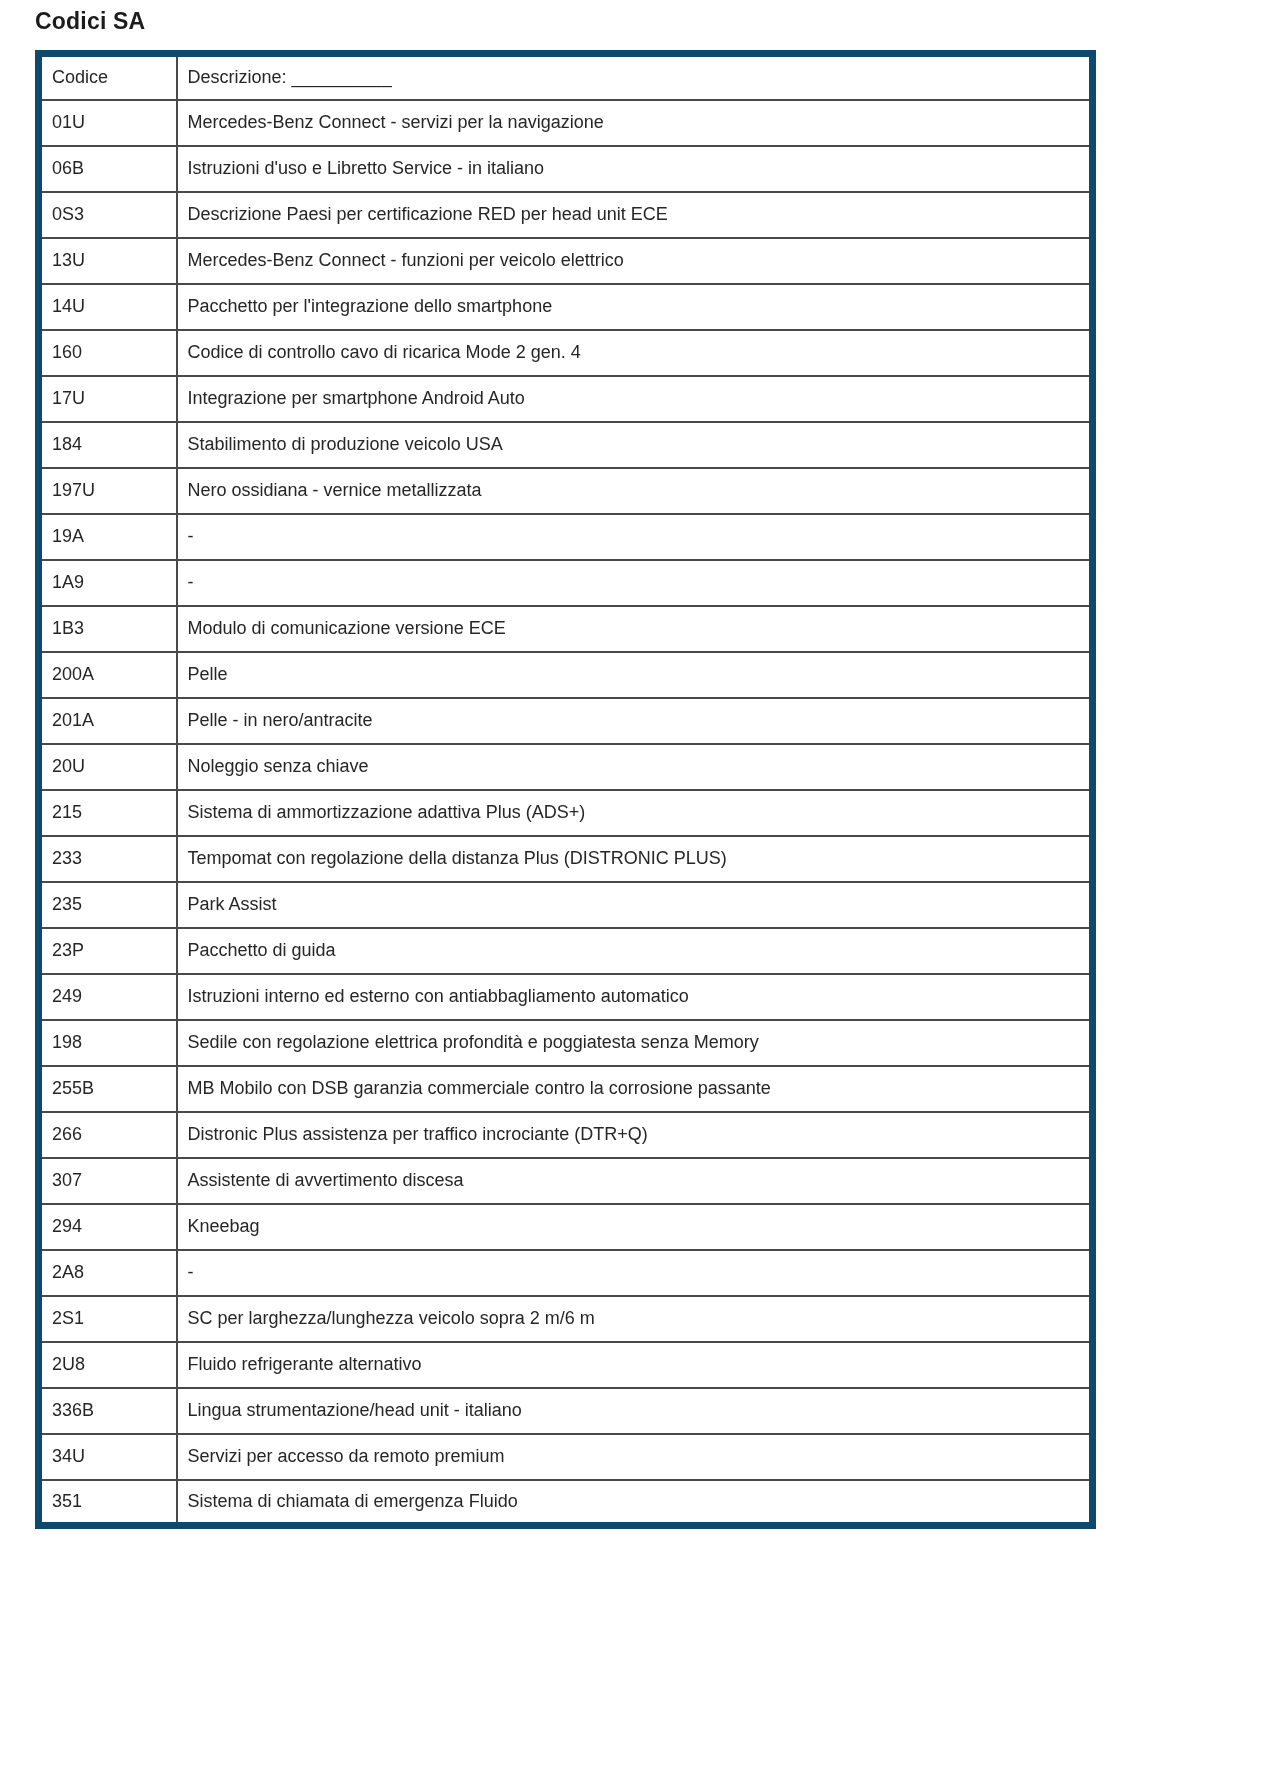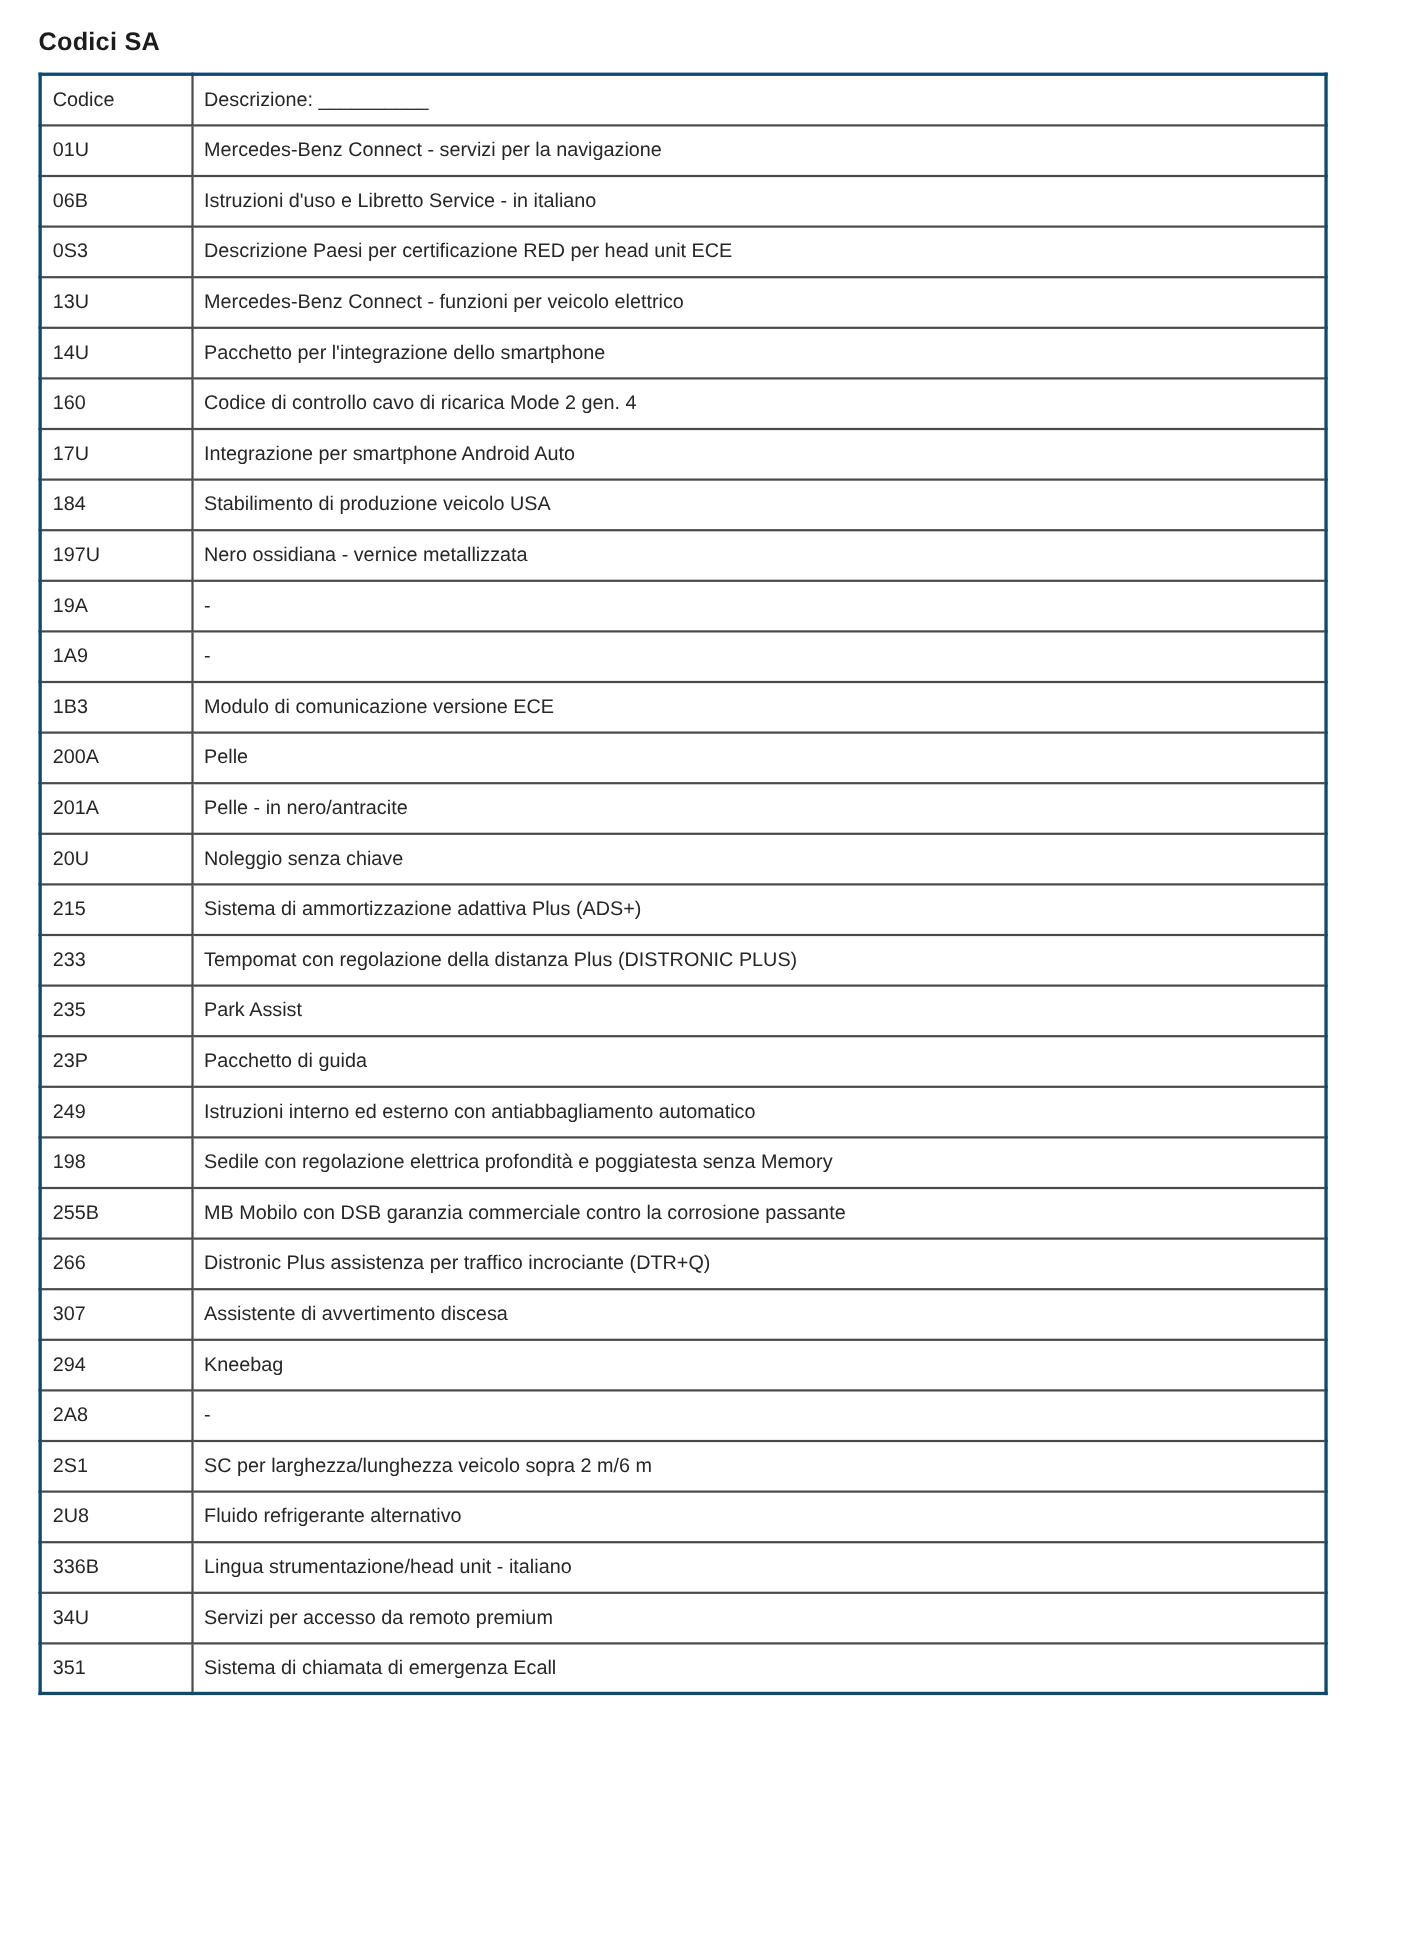--- a/index.html
+++ b/index.html
@@ -9,34 +9,34 @@
     background: #ffffff;
   }
   body {
     width: 1280px;
     height: 1772px;
     font-family: "Liberation Sans", "DejaVu Sans", sans-serif;
     color: #262626;
     overflow: hidden;
   }
   .page {
-    padding: 20px 20px 0 35px;
+    padding: 4px 20px 0 35px;
   }
   .page-title {
     font-size: 23px;
     font-weight: bold;
     color: #1c1c1c;
     margin: 4px 0 15px 0;
     letter-spacing: 0.2px;
   }
   table.codes-table {
     border-collapse: collapse;
-    width: 1172px;
+    width: 1061px;
     table-layout: fixed;
-    border: 3px solid #0c4a6e;
+    border: 7px solid #0c4a6e;
   }
   table.codes-table col.col-code { width: 138px; }
   table.codes-table th,
   table.codes-table td {
     border: 2px solid #4a4a4a;
     height: 46px;
     padding: 2px 8px 2px 10px;
     font-size: 18px;
     font-weight: normal;
     color: #262626;
@@ -179,17 +179,17 @@
         <tr>
           <td>336B</td>
           <td>Lingua strumentazione/head unit - italiano</td>
         </tr>
         <tr>
           <td>34U</td>
           <td>Servizi per accesso da remoto premium</td>
         </tr>
         <tr>
           <td>351</td>
-          <td>Sistema di chiamata di emergenza Ecall</td>
+          <td>Sistema di chiamata di emergenza Fluido</td>
         </tr>
       </tbody>
   </table>
 </div>
 
 </body></html>

